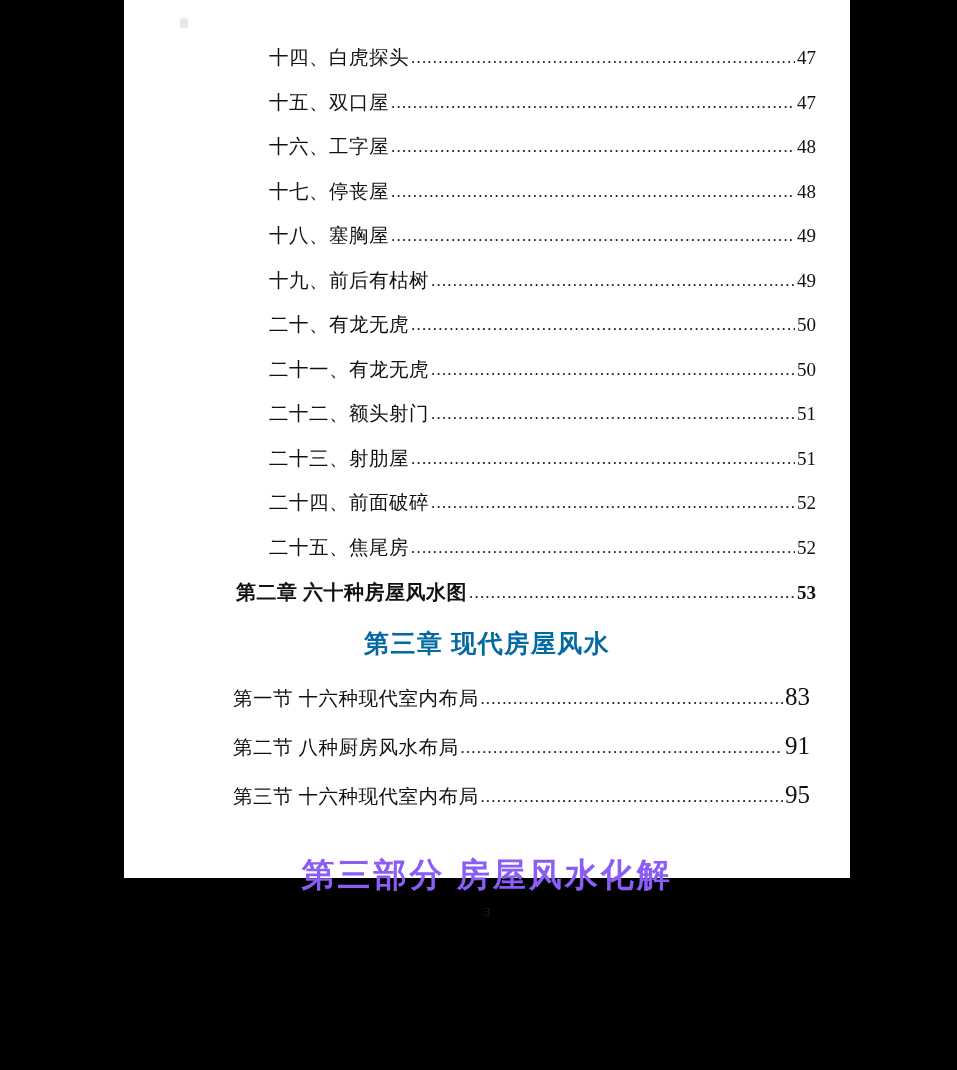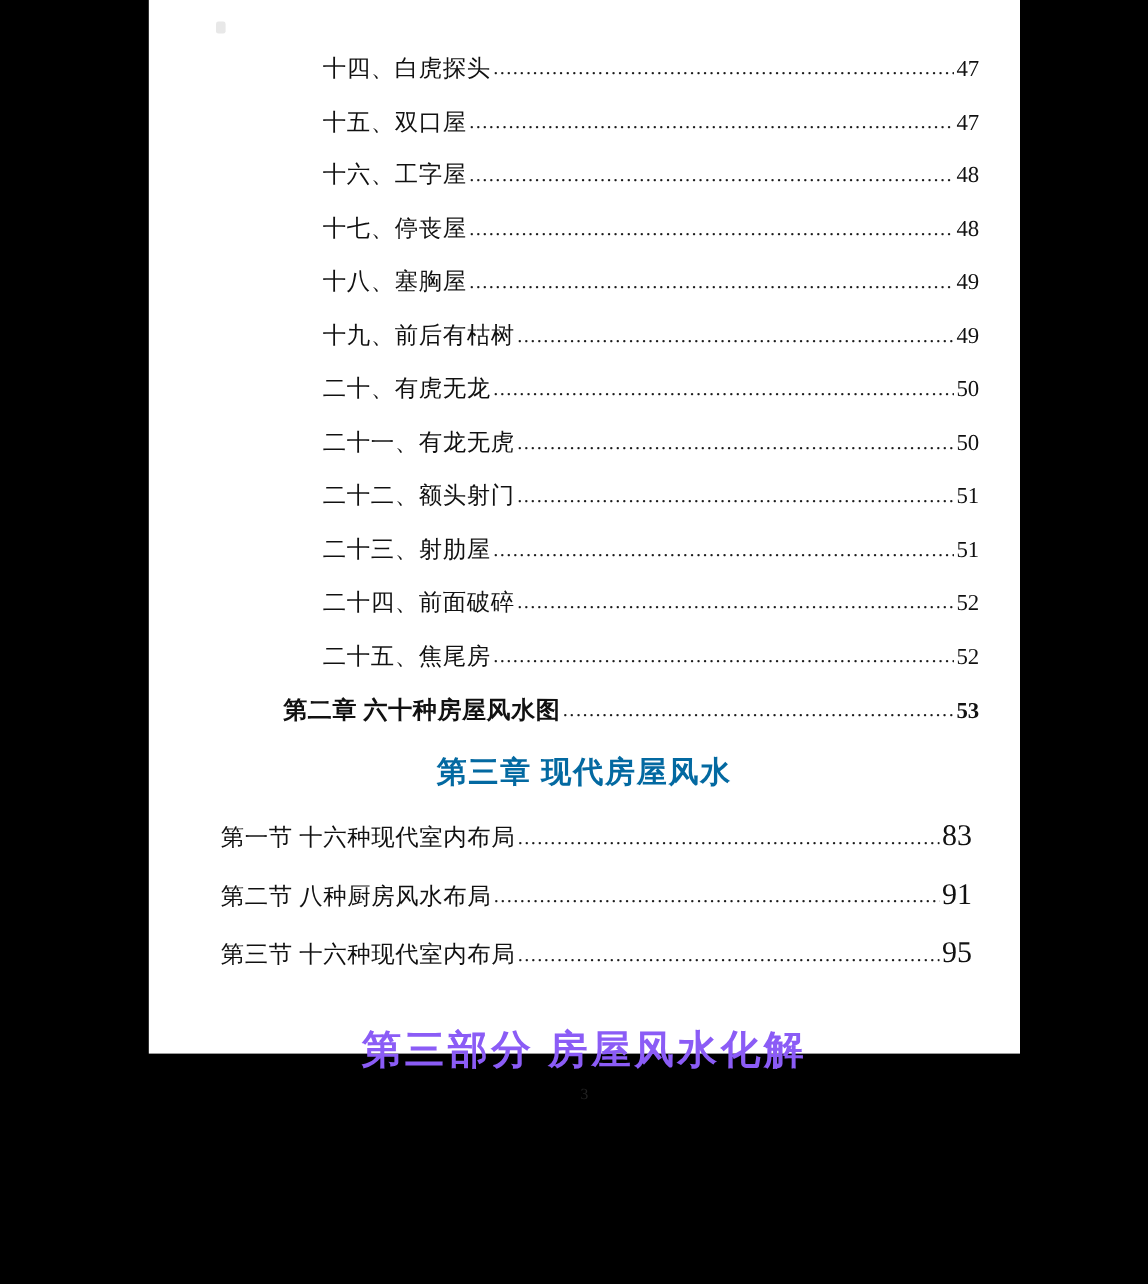--- a/index.html
+++ b/index.html
@@ -100,21 +100,21 @@
     text-align: center;
     font-weight: bold;
     font-size: 25px;
     letter-spacing: 1.5px;
     margin: 0 0 24px 0;
     color: #0369a1;
   }
 
   
   .lvl-section {
-    padding-left: 60px;
+    padding-left: 109px;
     padding-right: 40px;
     margin-bottom: 24px;
     font-size: 19.5px;
   }
   .lvl-section .pageno { font-size: 25px; }
 
   
   .part-title {
     text-align: center;
     font-weight: bold;
@@ -172,21 +172,21 @@
           <span class="pageno">49</span>
         </div>
 
         <div class="toc-row lvl3">
           <span class="label">十九、前后有枯树</span>
           <span class="dots">................................................................................................................</span>
           <span class="pageno">49</span>
         </div>
 
         <div class="toc-row lvl3">
-          <span class="label">二十、有虎无龙</span>
+          <span class="label">二十、有龙无虎</span>
           <span class="dots">................................................................................................................</span>
           <span class="pageno">50</span>
         </div>
 
         <div class="toc-row lvl3">
           <span class="label">二十一、有龙无虎</span>
           <span class="dots">................................................................................................................</span>
           <span class="pageno">50</span>
         </div>
 

